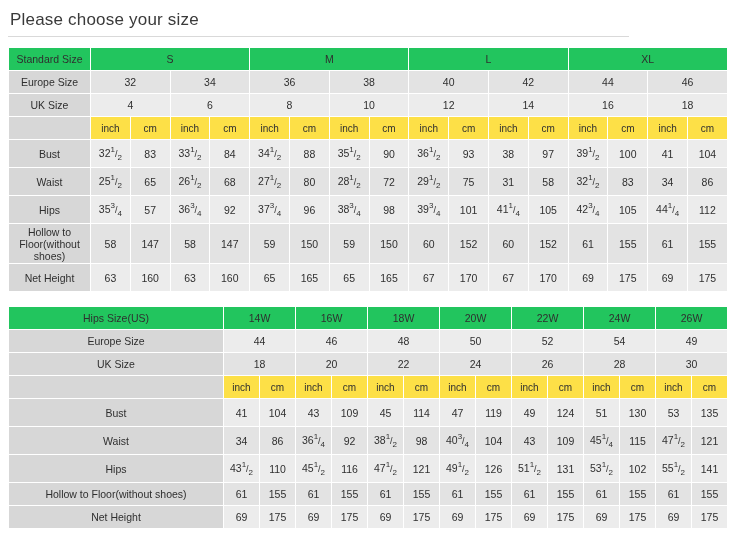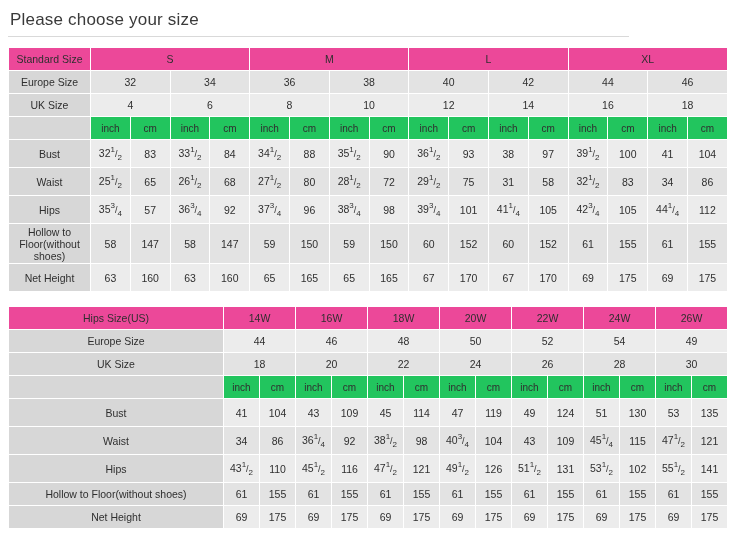--- a/index.html
+++ b/index.html
@@ -44,33 +44,33 @@
   td, th {
     border: 1px solid #ffffff;
     text-align: center;
     vertical-align: middle;
     font-weight: normal;
     padding: 0;
     height: 22px;
     color: #2f2f2f;
   }
   .hdr {
-    background: #ec4899;
+    background: #22c55e;
   }
   .lbl {
     background: #d7d7d7;
   }
   .cell {
     background: #ececec;
   }
   .cell-alt {
     background: #e3e3e3;
   }
   .unit {
-    background: #22c55e;
+    background: #fde047;
     font-size: 10px;
   }
   .tall {
     height: 40px;
   }
   .mid {
     height: 28px;
   }
   .frac {
     display: inline-block;

